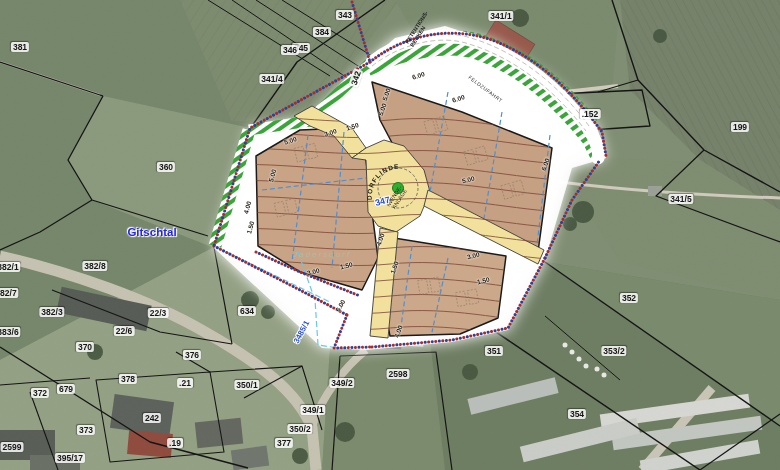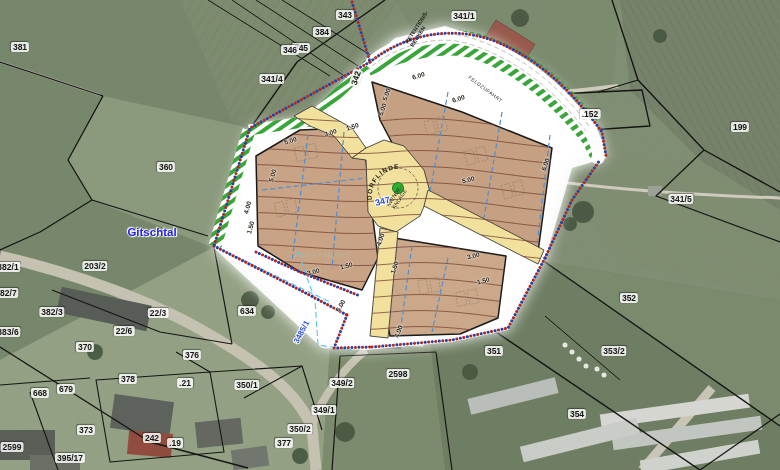--- a/index.html
+++ b/index.html
@@ -292,47 +292,47 @@
 </svg>
 
 <div class="labels">
   <div class="chip" style="left:20px;top:47px">381</div>
   <div class="chip" style="left:345px;top:15px">343</div>
   <div class="chip" style="left:322px;top:32px">384</div>
   <div class="chip" style="left:301px;top:48px">345</div>
   <div class="chip" style="left:290px;top:50px">346</div>
   <div class="chip" style="left:272px;top:79px">341/4</div>
   <div class="chip rot" style="left:356px;top:78px">342</div>
-  <div class="chip" style="left:464px;top:16px">341/1</div>
+  <div class="chip" style="left:501px;top:16px">341/1</div>
   <div class="chip" style="left:590px;top:114px">.152</div>
   <div class="chip" style="left:740px;top:127px">199</div>
   <div class="chip" style="left:166px;top:167px">360</div>
   <div class="chip" style="left:681px;top:199px">341/5</div>
-  <div class="chip" style="left:95px;top:266px">203/2</div>
+  <div class="chip" style="left:95px;top:266px">382/8</div>
   <div class="chip" style="left:8px;top:267px">382/1</div>
   <div class="chip" style="left:6px;top:293px">382/7</div>
   <div class="chip" style="left:52px;top:312px">382/3</div>
   <div class="chip" style="left:8px;top:332px">383/6</div>
   <div class="chip" style="left:158px;top:313px">22/3</div>
   <div class="chip" style="left:124px;top:331px">22/6</div>
   <div class="chip" style="left:247px;top:311px">634</div>
   <div class="chip" style="left:85px;top:347px">370</div>
   <div class="chip" style="left:192px;top:355px">376</div>
   <div class="chip" style="left:128px;top:379px">378</div>
   <div class="chip" style="left:66px;top:389px">679</div>
-  <div class="chip" style="left:40px;top:393px">668</div>
+  <div class="chip" style="left:40px;top:393px">372</div>
   <div class="chip" style="left:185px;top:383px">.21</div>
   <div class="chip" style="left:86px;top:430px">373</div>
   <div class="chip" style="left:175px;top:443px">.19</div>
   <div class="chip" style="left:12px;top:447px">2599</div>
   <div class="chip" style="left:70px;top:458px">395/17</div>
   <div class="chip" style="left:247px;top:385px">350/1</div>
-  <div class="chip" style="left:152px;top:438px">242</div>
+  <div class="chip" style="left:152px;top:418px">242</div>
   <div class="chip" style="left:342px;top:383px">349/2</div>
-  <div class="chip" style="left:324px;top:410px">349/1</div>
+  <div class="chip" style="left:313px;top:410px">349/1</div>
   <div class="chip" style="left:300px;top:429px">350/2</div>
   <div class="chip" style="left:284px;top:443px">377</div>
   <div class="chip" style="left:398px;top:374px">2598</div>
   <div class="chip" style="left:494px;top:351px">351</div>
   <div class="chip" style="left:629px;top:298px">352</div>
   <div class="chip" style="left:614px;top:351px">353/2</div>
   <div class="chip" style="left:577px;top:414px">354</div>
 
   <div class="place" style="left:152px;top:232px">Gitschtal</div>
   <div class="village" style="left:322px;top:254px">Jadersdorf</div>

